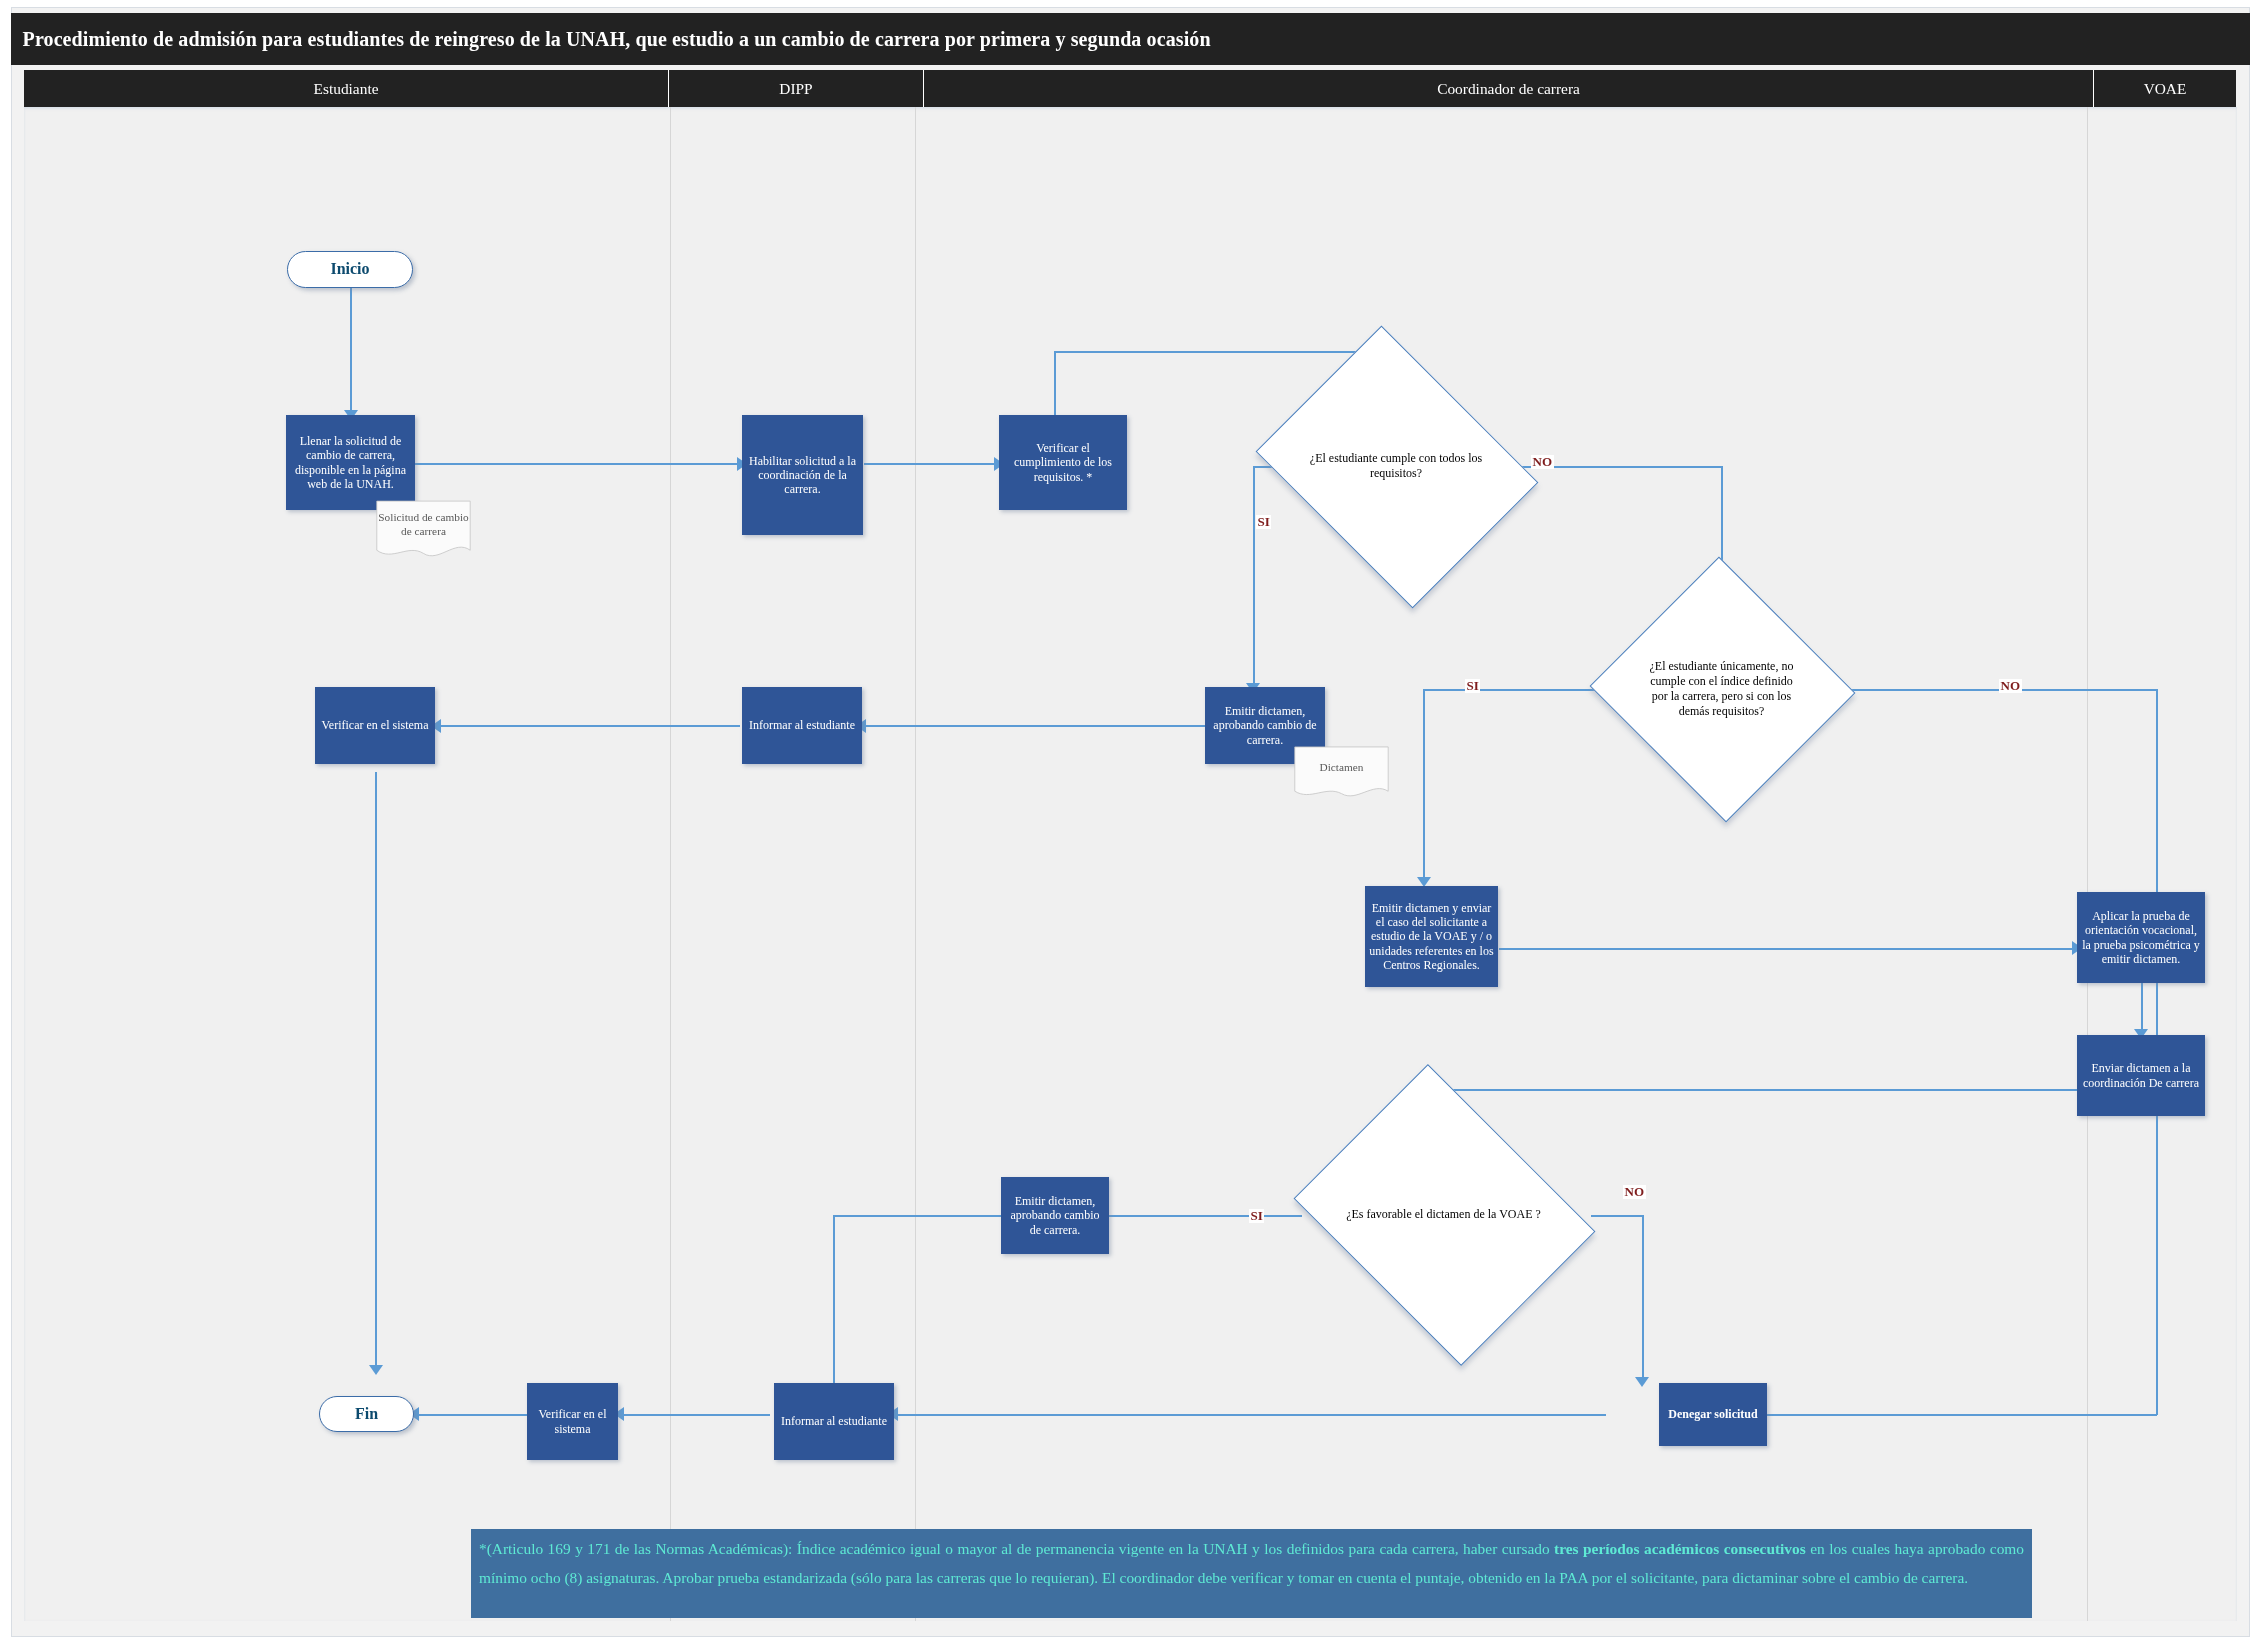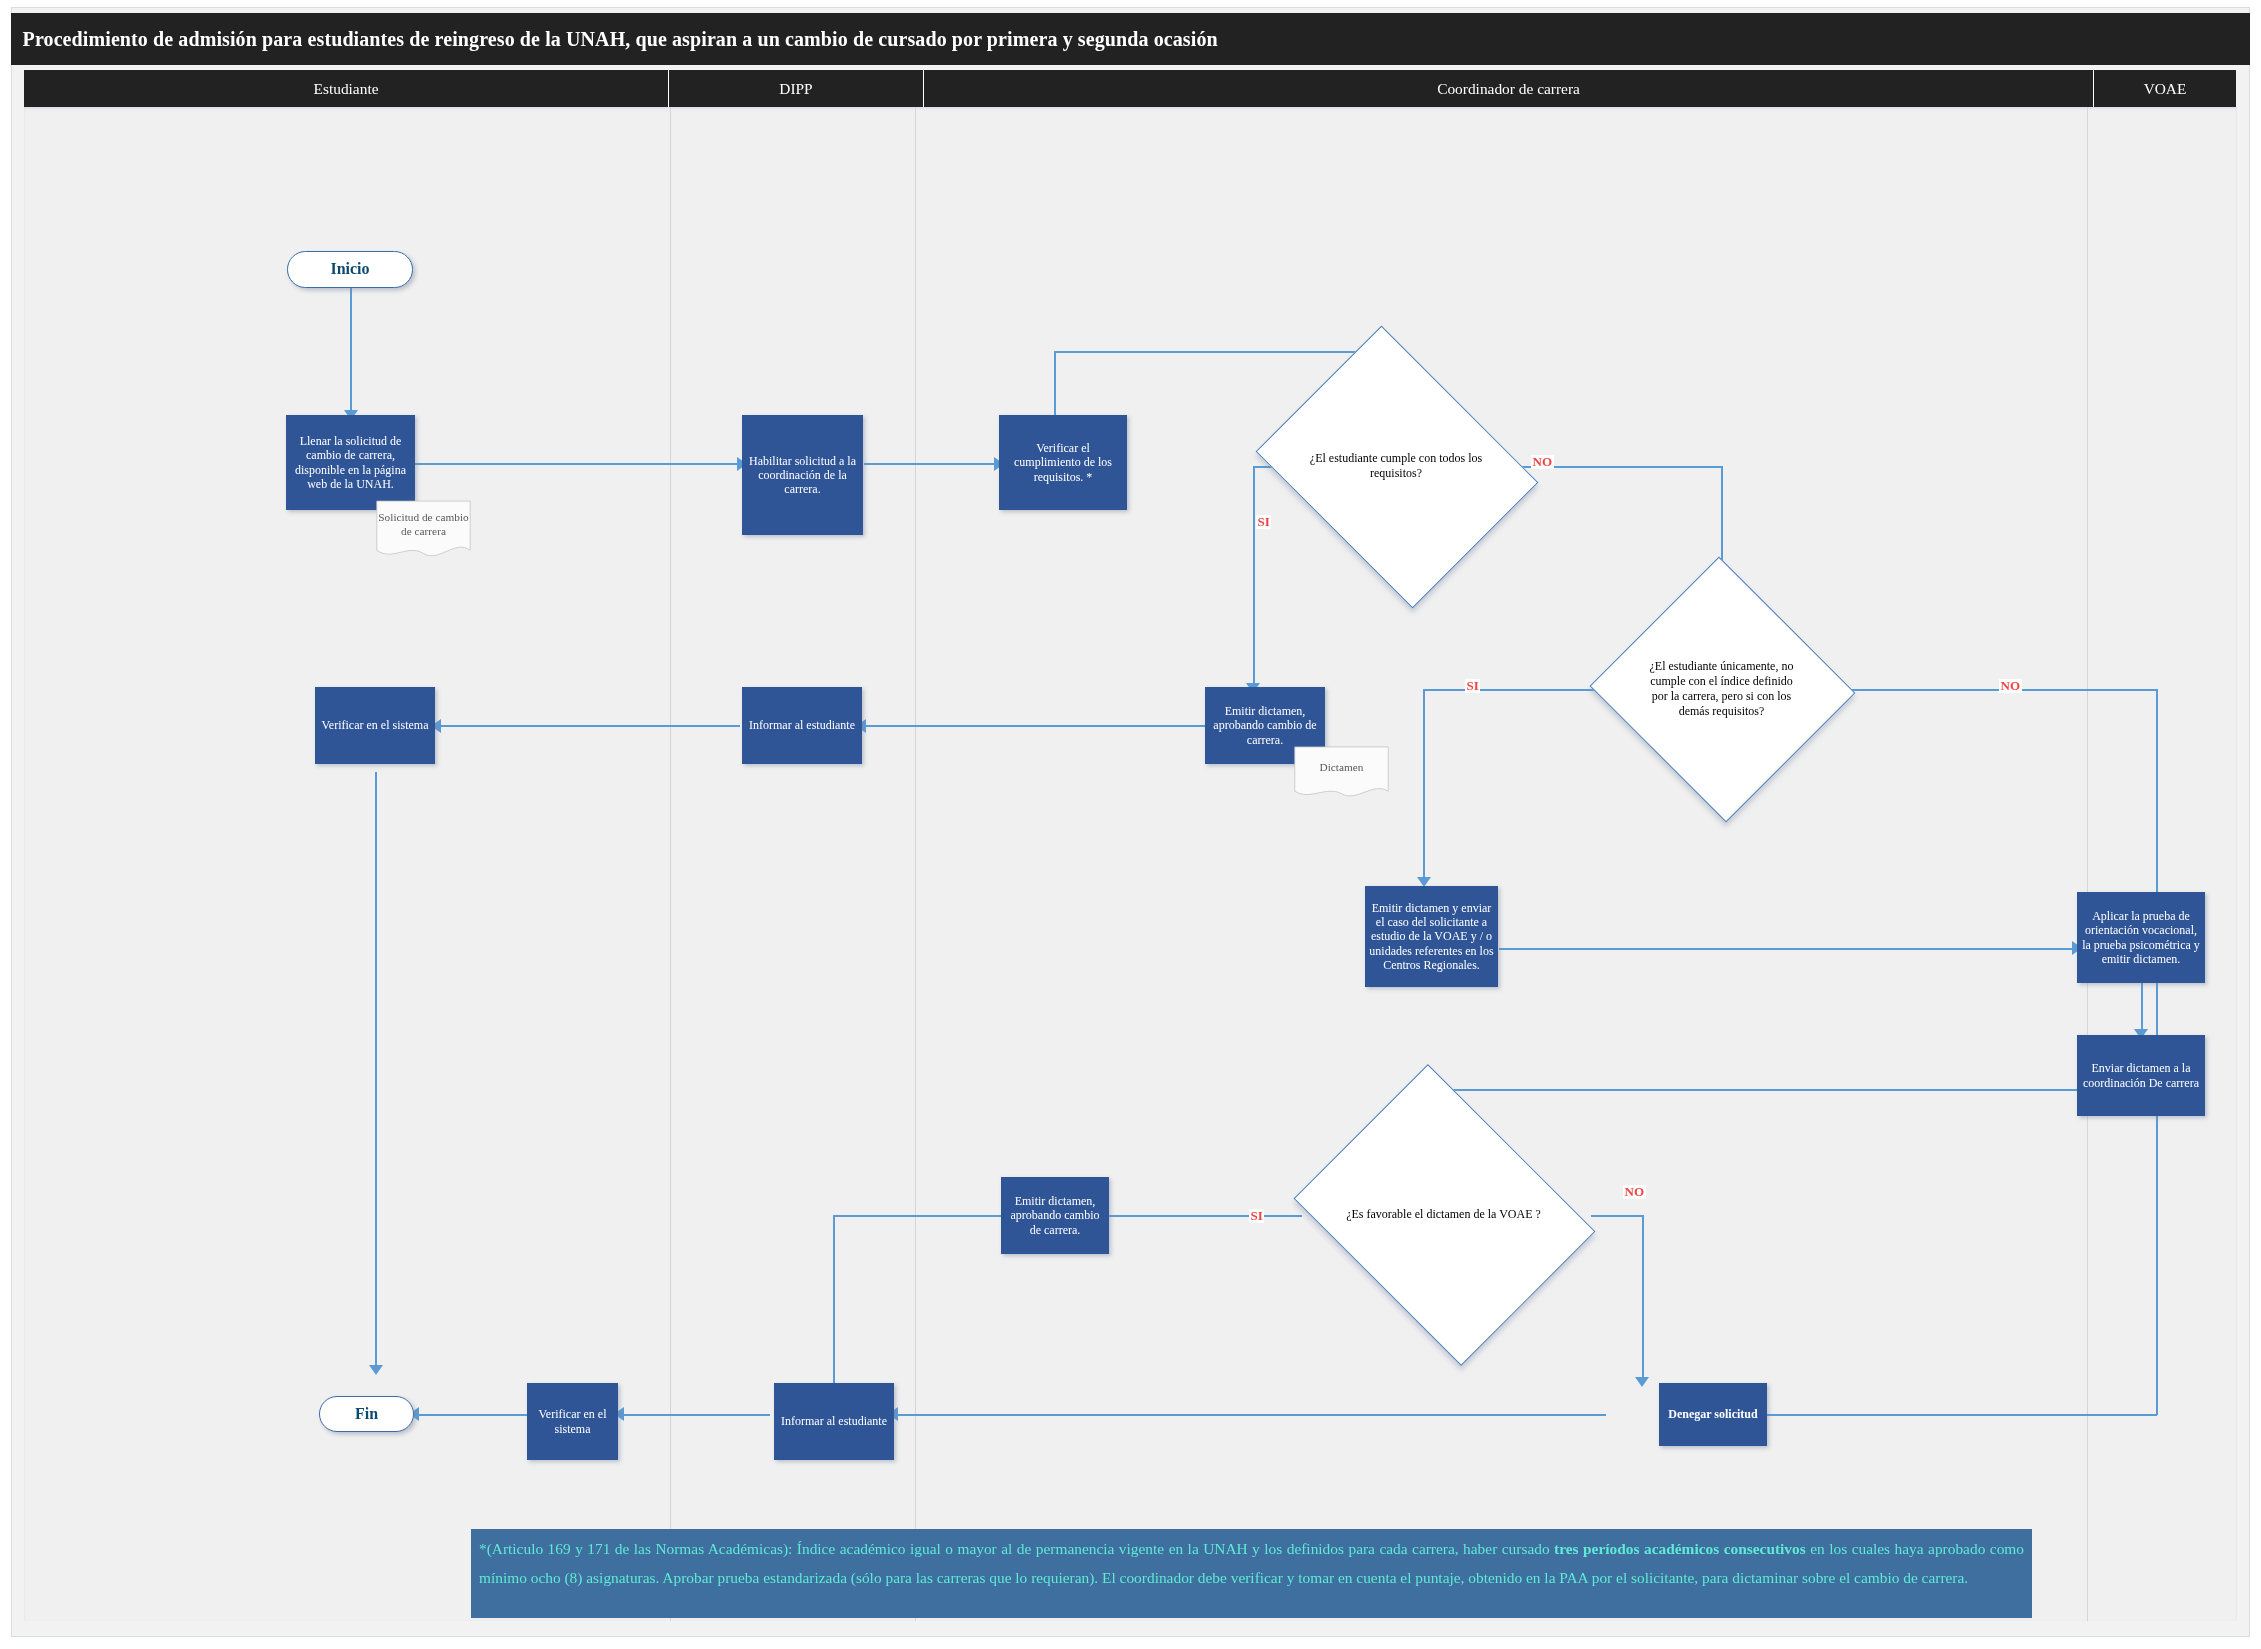--- a/index.html
+++ b/index.html
@@ -188,21 +188,21 @@
   .arrow.right {
     border-top: 7.3px solid transparent;
     border-bottom: 7.3px solid transparent;
     border-left: 10.5px solid #5b9bd5;
   }
 
   
   .branch-label {
     position: absolute;
     background: #ffffff;
-    color: #ef4444;
+    color: #7f1d1d;
     font-size: 13px;
     font-weight: bold;
     padding: 0 1.6px;
     line-height: 1.1;
   }
 
   
   .footnote {
     position: absolute;
     background: #3f6f9f;
@@ -216,21 +216,21 @@
   .footnote b { font-weight: bold; }
 </style>
 </head>
 <body>
 
 <div id="page">
 
   <div class="page-frame"></div>
 
   <div class="title-bar">
-    <span class="title-text">Procedimiento de admisión para estudiantes de reingreso de la UNAH, que aspiran a un cambio de cursado por primera y segunda ocasión</span>
+    <span class="title-text">Procedimiento de admisión para estudiantes de reingreso de la UNAH, que estudio a un cambio de carrera por primera y segunda ocasión</span>
   </div>
 
   <div class="lane-header-row">
     <div class="lane-header" style="width:645px">Estudiante</div>
     <div class="lane-header" style="width:255px">DIPP</div>
     <div class="lane-header" style="width:1170px">Coordinador de carrera</div>
     <div class="lane-header" style="width:142px">VOAE</div>
   </div>
 
   <div class="lane-body"></div>

